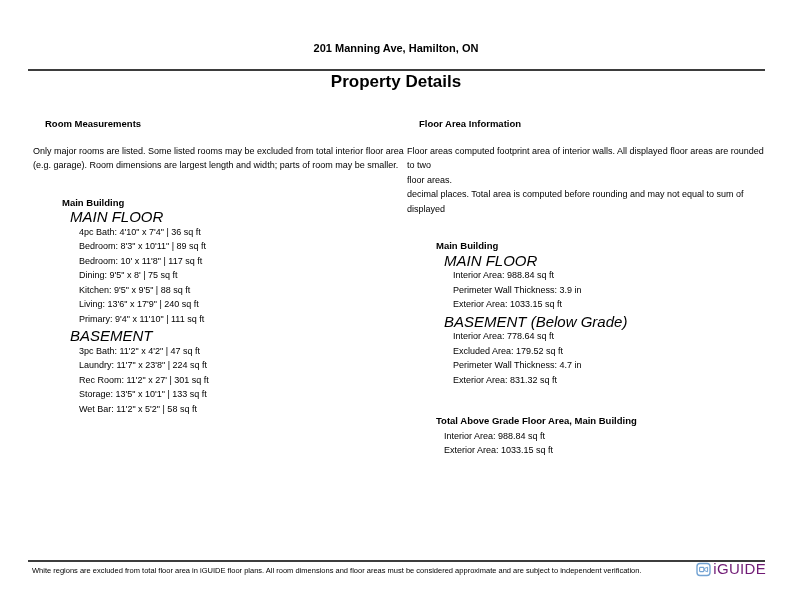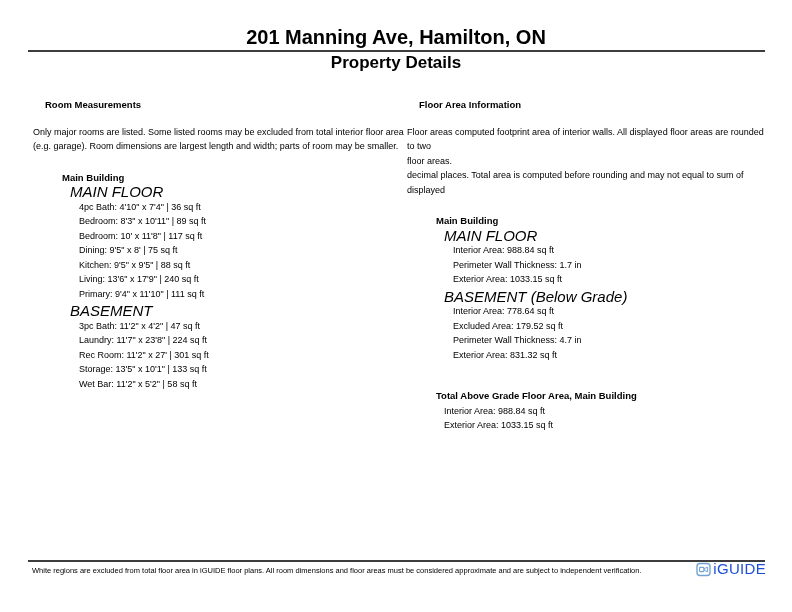--- a/index.html
+++ b/index.html
@@ -1,39 +1,39 @@
 <!DOCTYPE html>
 <html><head>
 <meta charset="utf-8">
 <style>
   html,body { margin:0; padding:0; background:#ffffff; }
   .page {
     position:relative; width:792px; height:612px; background:#ffffff;
     font-family:"Liberation Sans", sans-serif; color:#000; overflow:hidden;
   }
   
-  .title { margin:1px; padding-top:27px; text-align:center; font-size:20px; font-weight:bold; line-height:18px; }
+  .title { margin:12px; padding-top:27px; text-align:center; font-size:11px; font-weight:bold; line-height:18px; }
   .hrule { height:2px; background:#3d3d3d; margin:4px 27px 0 28px; }
   .subtitle { margin:4px 0 0 0; text-align:center; font-size:17px; font-weight:bold; line-height:13px; }
   
   .columns { display:flex; margin:17px 0 0 33px; }
   .col { width:374px; }
   .col.right { width:358px; }
   .col-heading { margin:12px; font-size:9.5px; font-weight:bold; line-height:14.5px; }
   .desc-line { font-size:9px; line-height:14.5px; }
-  .building-name { font-size:9.5px; font-weight:bold; line-height:14.5px; margin:17px 0 0 29px; }
+  .building-name { font-size:9.5px; font-weight:bold; line-height:14.5px; margin:23px 0 0 29px; }
   .floor-name { font-size:15px; line-height:14.5px; margin-left:37px;font-style:italic; }
   .row { font-size:9px; line-height:14.5px; margin-left:46px; }
   .floor-group.gap { margin-top:3px; }
   .total-heading { font-size:9.5px; font-weight:bold; line-height:14.5px; margin:27px 0 0 29px; }
   .total-row { font-size:9px; line-height:14.5px; margin-left:37px; }
   
   .footer-rule { position:absolute; left:28px; right:27px; top:560px; height:2px; background:#3d3d3d; }
   .footer-note { position:absolute; left:32px; top:566px; width:620px; font-size:7.5px; line-height:9px; color:#000; }
-  .logo { position:absolute; right:26px; top:560px; display:flex; align-items:center; gap:2px; color:#1d4ed8; }
+  .logo { position:absolute; right:26px; top:560px; display:flex; align-items:center; gap:2px; color:#701a75; }
   .logo-text { font-size:15px; line-height:18px; letter-spacing:0.3px; }
 </style>
 </head>
 <body>
 
 <div class="page">
 
   <header>
     <h1 class="title">201 Manning Ave, Hamilton, ON</h1>
     <div class="hrule"></div>
@@ -73,21 +73,21 @@
       <h3 class="col-heading">Floor Area Information</h3>
       <div class="desc">
         <div class="desc-line">Floor areas computed footprint area of interior walls. All displayed floor areas are rounded to two</div>
         <div class="desc-line">floor areas.</div>
         <div class="desc-line">decimal places. Total area is computed before rounding and may not equal to sum of displayed</div>
       </div>
       <div class="building-name">Main Building</div>
       <div class="floor-group">
         <div class="floor-name">MAIN FLOOR</div>
         <div class="row">Interior Area: 988.84 sq ft</div>
-        <div class="row">Perimeter Wall Thickness: 1.7 in</div>
+        <div class="row">Perimeter Wall Thickness: 3.9 in</div>
         <div class="row">Exterior Area: 1033.15 sq ft</div>
       </div>
       <div class="floor-group gap">
         <div class="floor-name">BASEMENT (Below Grade)</div>
         <div class="row">Interior Area: 778.64 sq ft</div>
         <div class="row">Excluded Area: 179.52 sq ft</div>
         <div class="row">Perimeter Wall Thickness: 4.7 in</div>
         <div class="row">Exterior Area: 831.32 sq ft</div>
       </div>
       <div class="total-heading">Total Above Grade Floor Area, Main Building</div>

